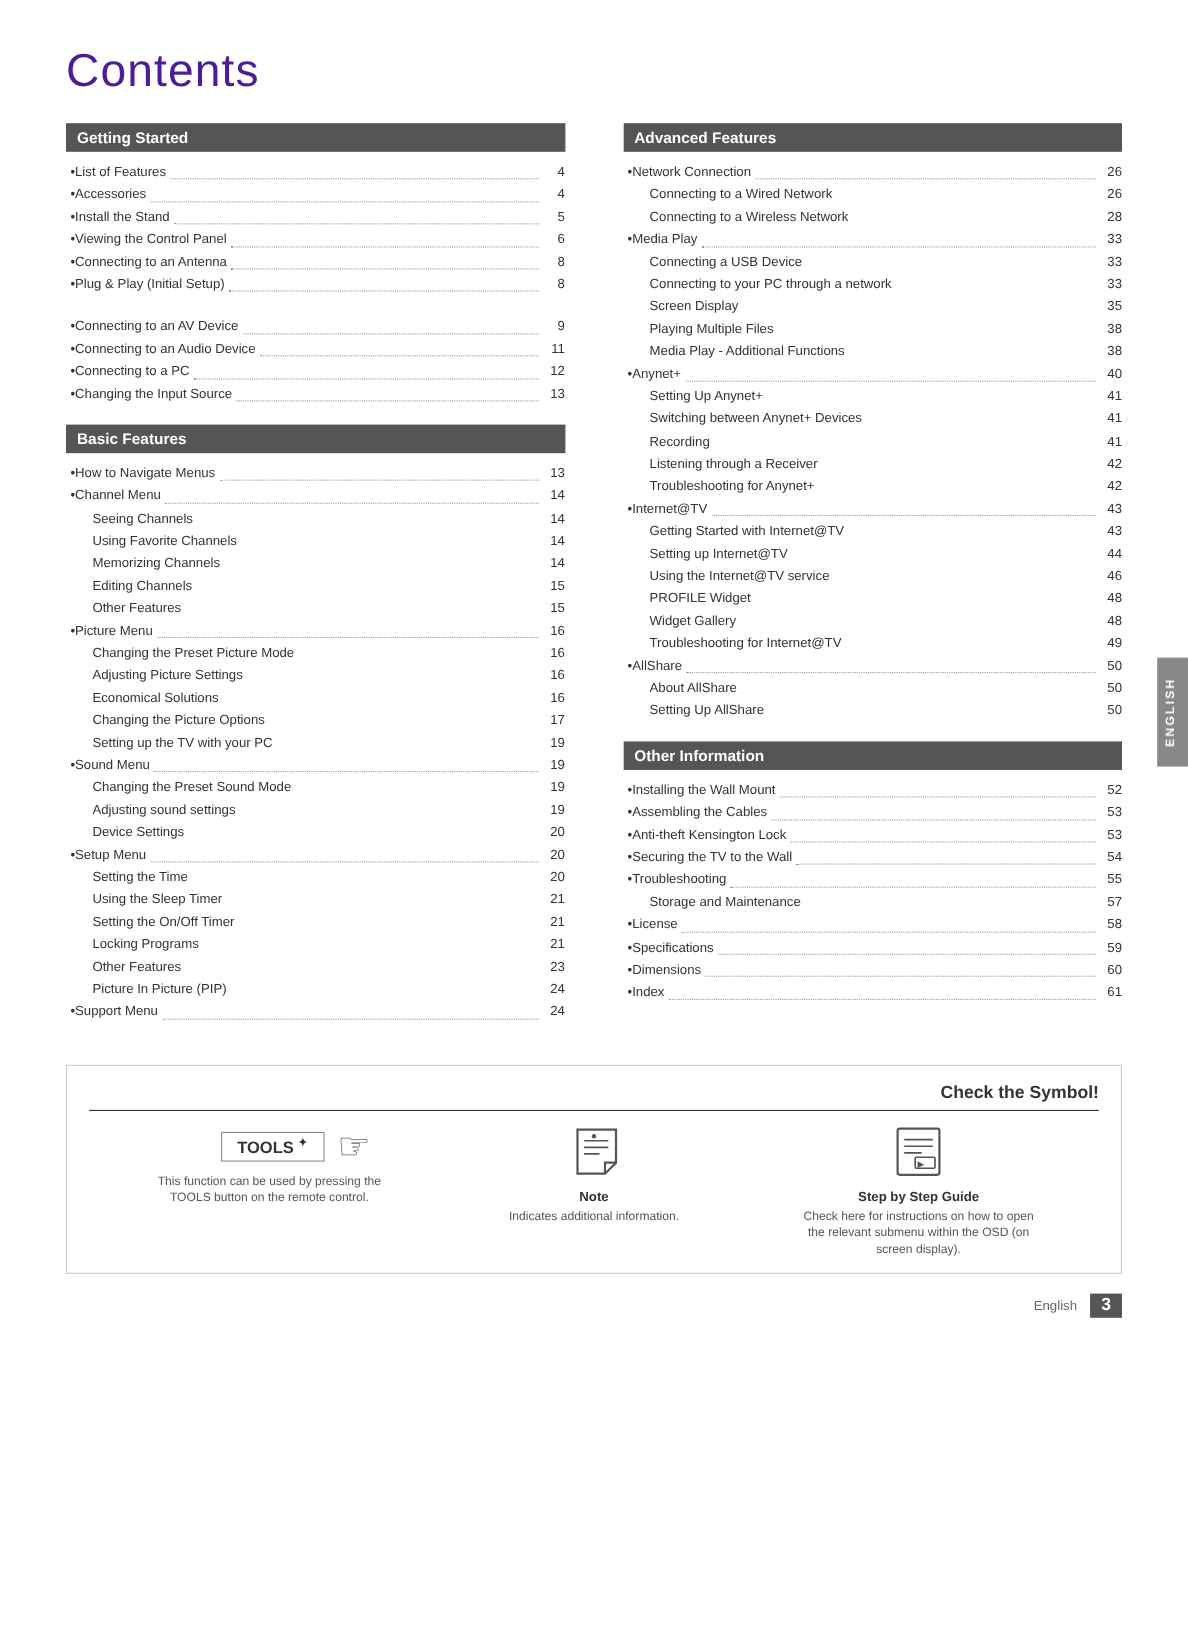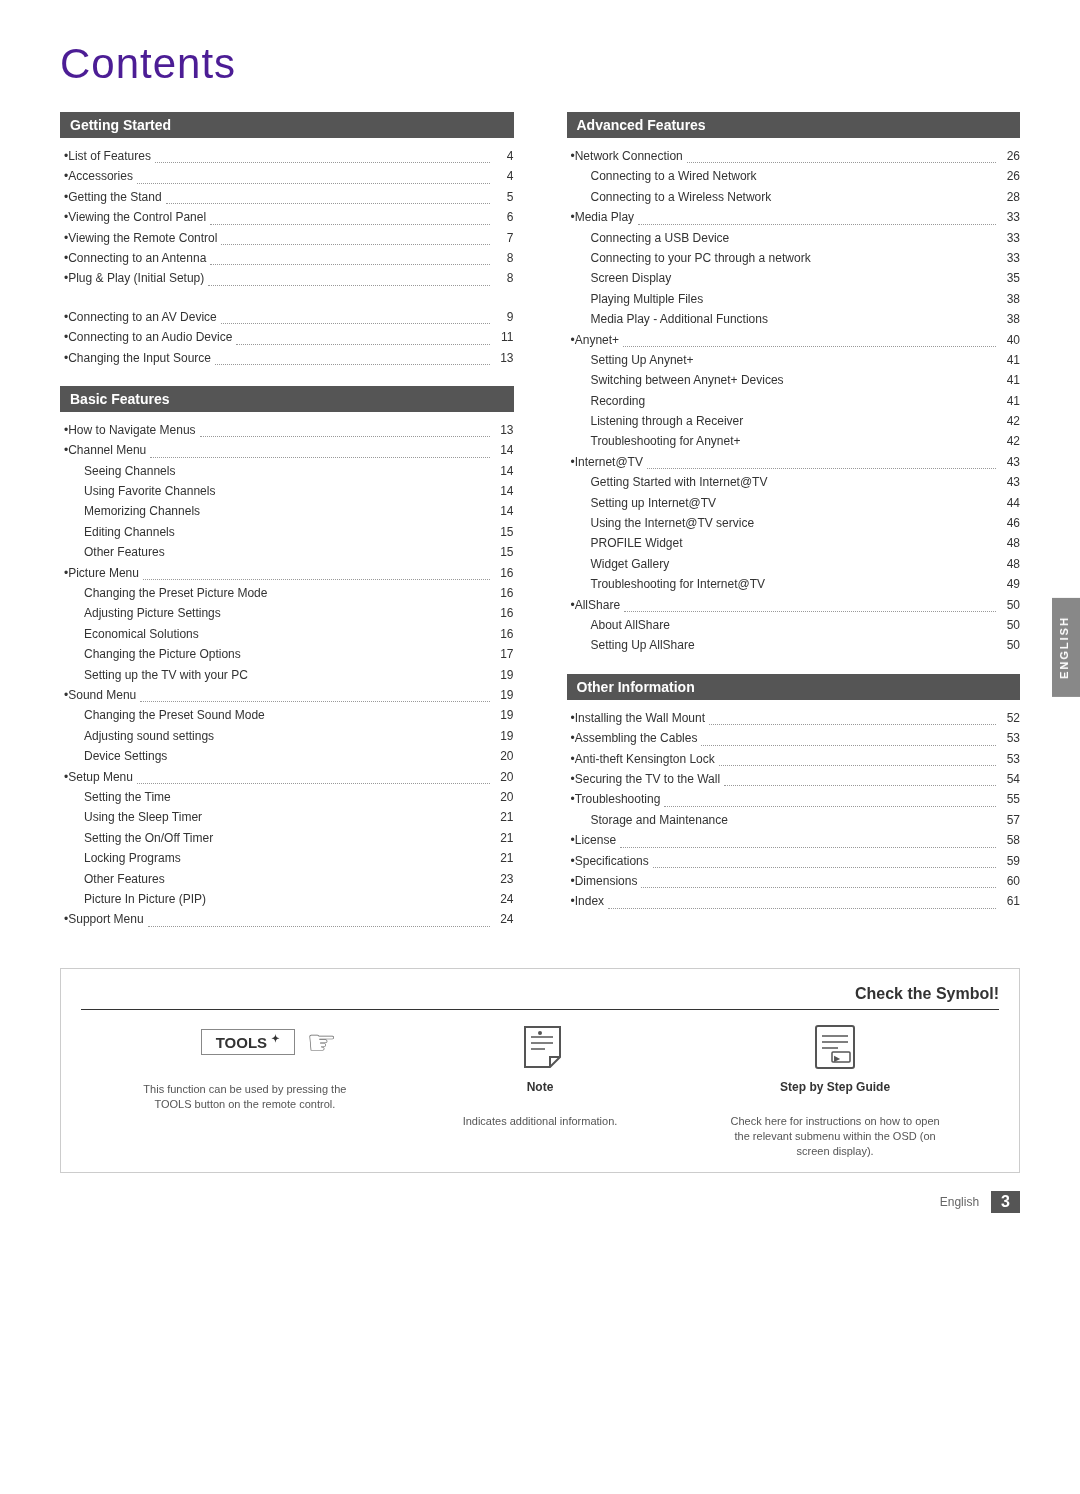--- a/index.html
+++ b/index.html
@@ -100,21 +100,21 @@
       text-align: center;
     }
     .symbol-item .sym-label {
       font-size: 12px;
       font-weight: bold;
       margin-top: 4px;
     }
     .symbol-item .sym-desc {
       font-size: 11px;
       color: #555;
-      margin-top: 20px;
+      margin-top: 4px;
       line-height: 1.4;
     }
     .tools-icon {
       display: flex;
       align-items: center;
       gap: 12px;
       margin-left: 48px;
     }
     
     .footer {
@@ -152,33 +152,28 @@
           <span>List of Features</span>
           <span class="toc-dots"></span>
           <span class="page-num">4</span>
         </li>
         <li class="bullet-item has-page">
           <span>Accessories</span>
           <span class="toc-dots"></span>
           <span class="page-num">4</span>
         </li>
         <li class="bullet-item has-page">
-          <span>Getting the Stand</span>
+          <span>Install the Stand</span>
           <span class="toc-dots"></span>
           <span class="page-num">5</span>
         </li>
         <li class="bullet-item has-page">
           <span>Viewing the Control Panel</span>
           <span class="toc-dots"></span>
           <span class="page-num">6</span>
-        </li>
-        <li class="bullet-item has-page">
-          <span>Viewing the Remote Control</span>
-          <span class="toc-dots"></span>
-          <span class="page-num">7</span>
         </li>
         <li class="bullet-item has-page">
           <span>Connecting to an Antenna</span>
           <span class="toc-dots"></span>
           <span class="page-num">8</span>
         </li>
         <li class="bullet-item has-page">
           <span>Plug &amp; Play (Initial Setup)</span>
           <span class="toc-dots"></span>
           <span class="page-num">8</span>
@@ -190,20 +185,25 @@
       <ul class="toc-list">
         <li class="bullet-item has-page">
           <span>Connecting to an AV Device</span>
           <span class="toc-dots"></span>
           <span class="page-num">9</span>
         </li>
         <li class="bullet-item has-page">
           <span>Connecting to an Audio Device</span>
           <span class="toc-dots"></span>
           <span class="page-num">11</span>
+        </li>
+        <li class="bullet-item has-page">
+          <span>Connecting to a PC</span>
+          <span class="toc-dots"></span>
+          <span class="page-num">12</span>
         </li>
         <li class="bullet-item has-page">
           <span>Changing the Input Source</span>
           <span class="toc-dots"></span>
           <span class="page-num">13</span>
         </li>
       </ul>
     </div>
 
     <div class="section">

